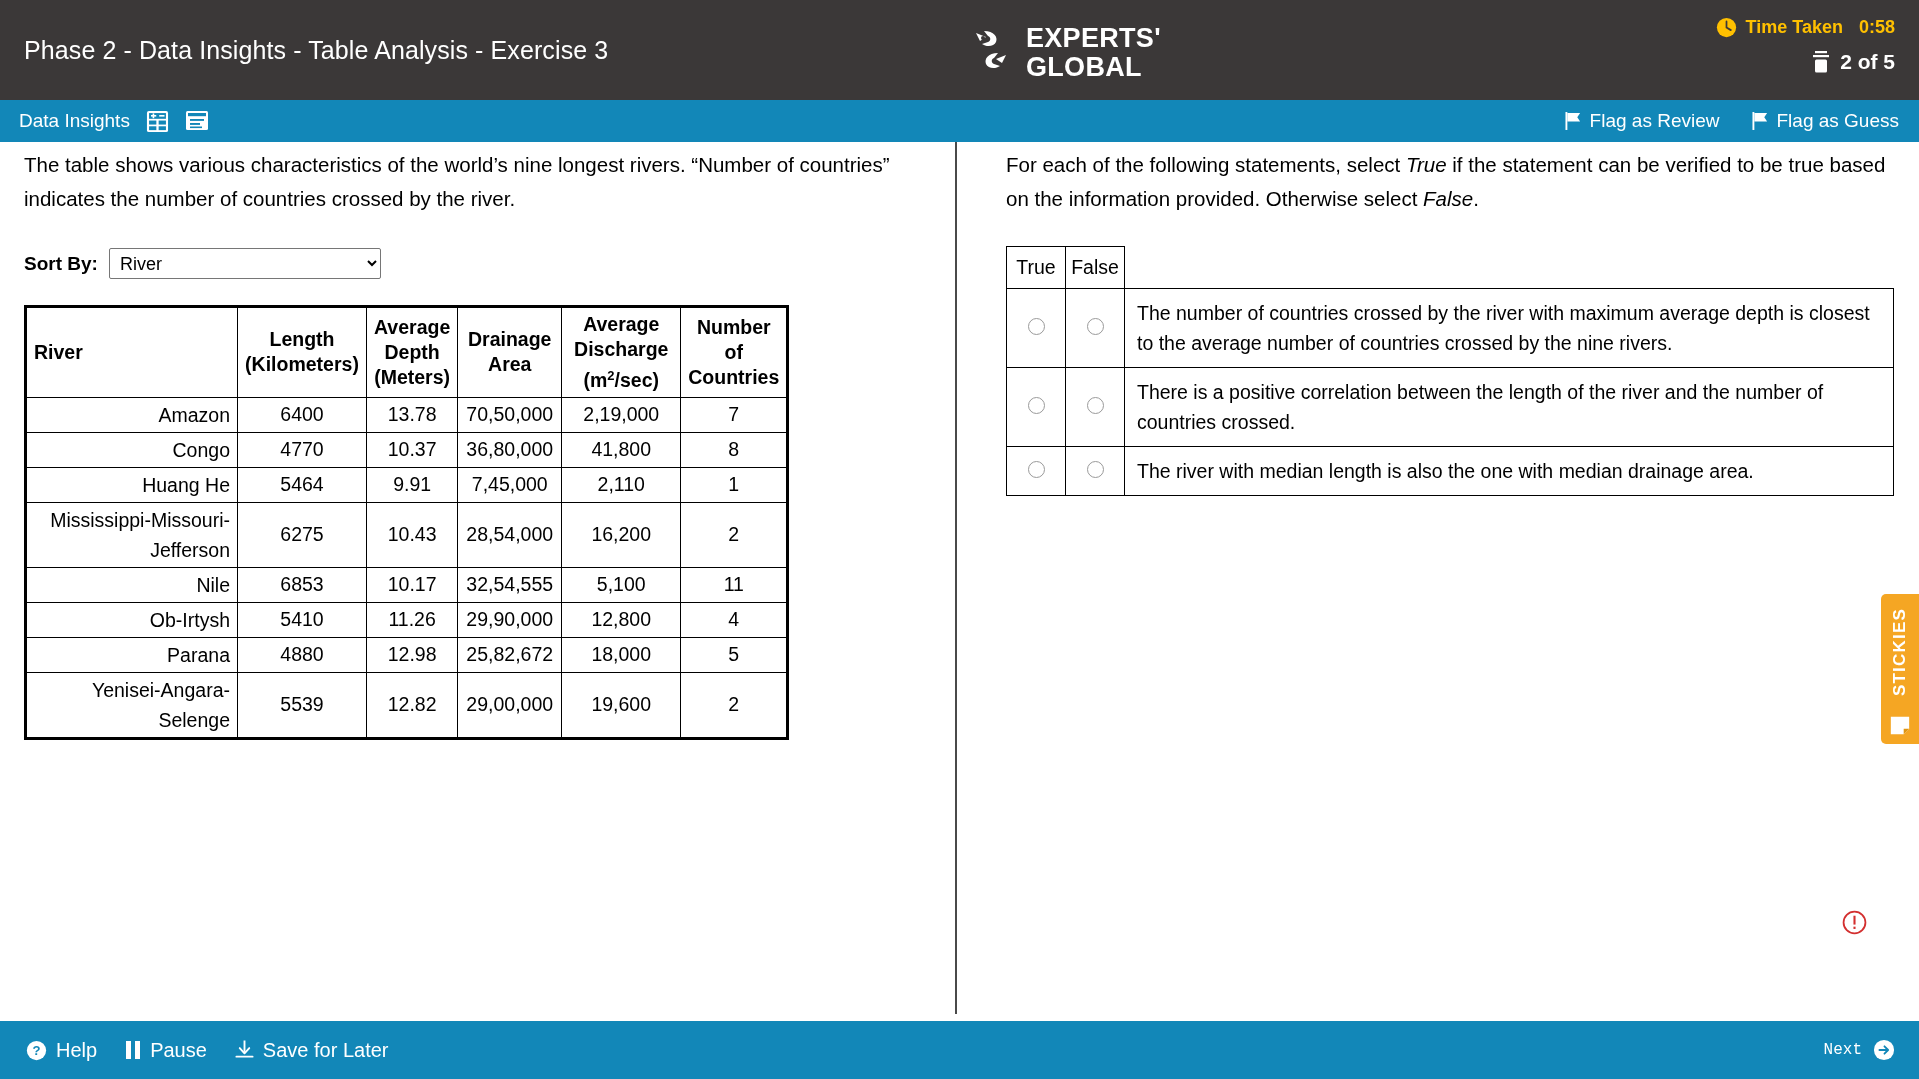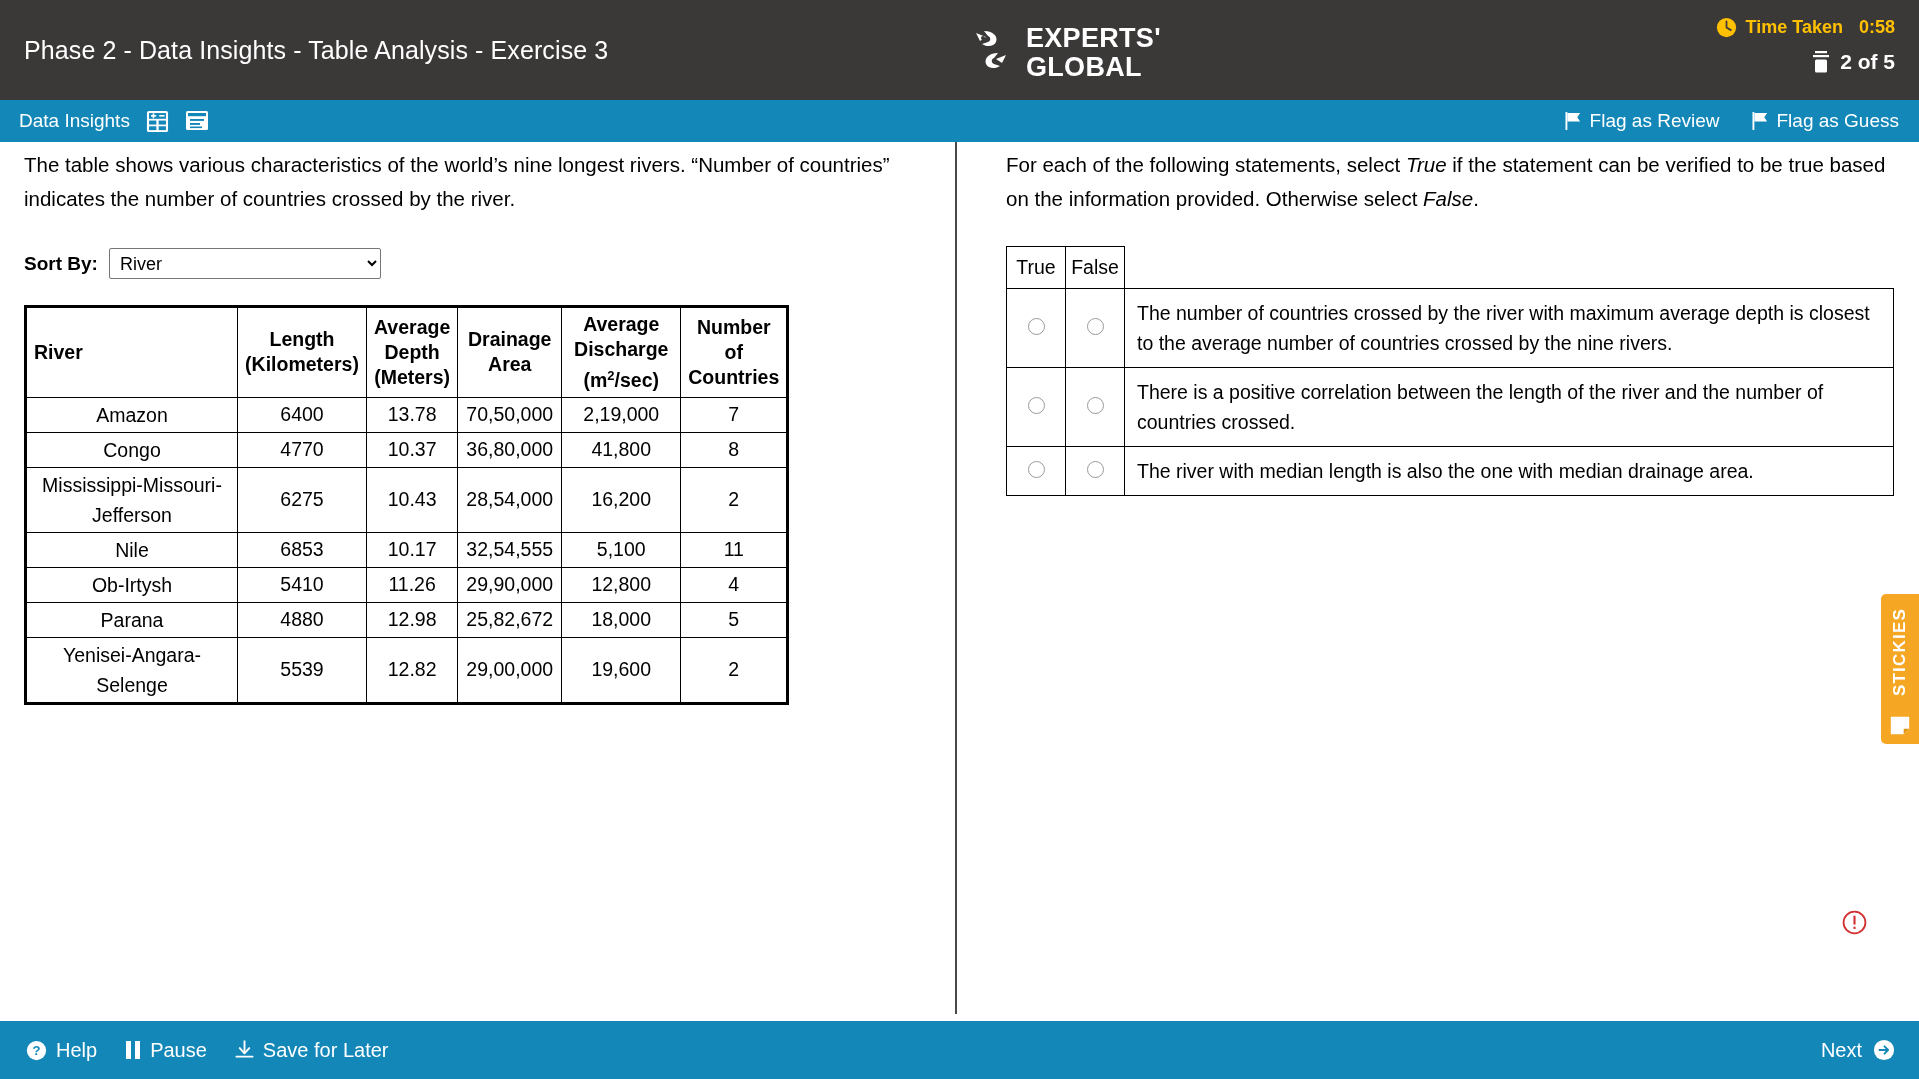--- a/index.html
+++ b/index.html
@@ -111,21 +111,21 @@
     border: 1px solid #000000;
     font-size: 19.5px; color: #000000;
     padding: 2px 7px;
     font-weight: 400;
   }
   .river-table thead th {
     font-weight: 700; text-align: center; line-height: 25px;
     padding: 4px 7px;
   }
   .river-table thead th.th-river { text-align: left; vertical-align: middle; }
-  .river-table td.c-name { text-align: center; line-height: 30px; }
+  .river-table td.c-name { text-align: right; line-height: 30px; }
   .river-table td.c-num  { text-align: center; }
   .col-river { width: 212px; }
   .col-len   { width: 129px; }
   .col-depth { width: 87px; }
   .col-drain { width: 104px; }
   .col-disch { width: 119px; }
   .col-count { width: 97px; }
   .row-tall td { height: 59px; }
   .row-norm td { height: 30px; }
   sup { font-size: 13px; vertical-align: super; }
@@ -202,21 +202,21 @@
   .bb-item {
     display: flex; align-items: center; gap: 9px;
     font-size: 20px; color: #ffffff; cursor: pointer; white-space: nowrap;
   }
   .qmark-ico { width: 21px; height: 21px; display:block; }
   .pause-ico { width: 16px; height: 18px; display:block; }
   .save-ico  { width: 19px; height: 20px; display:block; }
   .bb-right {
     position: absolute; right: 24px; top: 0; height: 58px;
     display: flex; align-items: center; gap: 11px;
-    font-size: 20px; color: #ffffff; cursor: pointer;
+    font-size: 16px; color: #ffffff; cursor: pointer; font-family: Liberation Mono, monospace;
   }
   .next-ico { width: 22px; height: 22px; display:block; }
 </style>
 </head>
 <body>
 
 <div class="topbar">
   <div class="topbar-title">Phase 2 - Data Insights - Table Analysis - Exercise 3</div>
 
   <div class="logo-wrap">
@@ -351,20 +351,28 @@
             <td class="c-num">7</td>
           </tr>
           <tr class="row-norm">
             <td class="c-name">Congo</td>
             <td class="c-num">4770</td>
             <td class="c-num">10.37</td>
             <td class="c-num">36,80,000</td>
             <td class="c-num">41,800</td>
             <td class="c-num">8</td>
           </tr>
+          <tr class="row-norm">
+            <td class="c-name">Huang He</td>
+            <td class="c-num">5464</td>
+            <td class="c-num">9.91</td>
+            <td class="c-num">7,45,000</td>
+            <td class="c-num">2,110</td>
+            <td class="c-num">1</td>
+          </tr>
           <tr class="row-tall">
             <td class="c-name">Mississippi-Missouri-Jefferson</td>
             <td class="c-num">6275</td>
             <td class="c-num">10.43</td>
             <td class="c-num">28,54,000</td>
             <td class="c-num">16,200</td>
             <td class="c-num">2</td>
           </tr>
           <tr class="row-norm">
             <td class="c-name">Nile</td>

